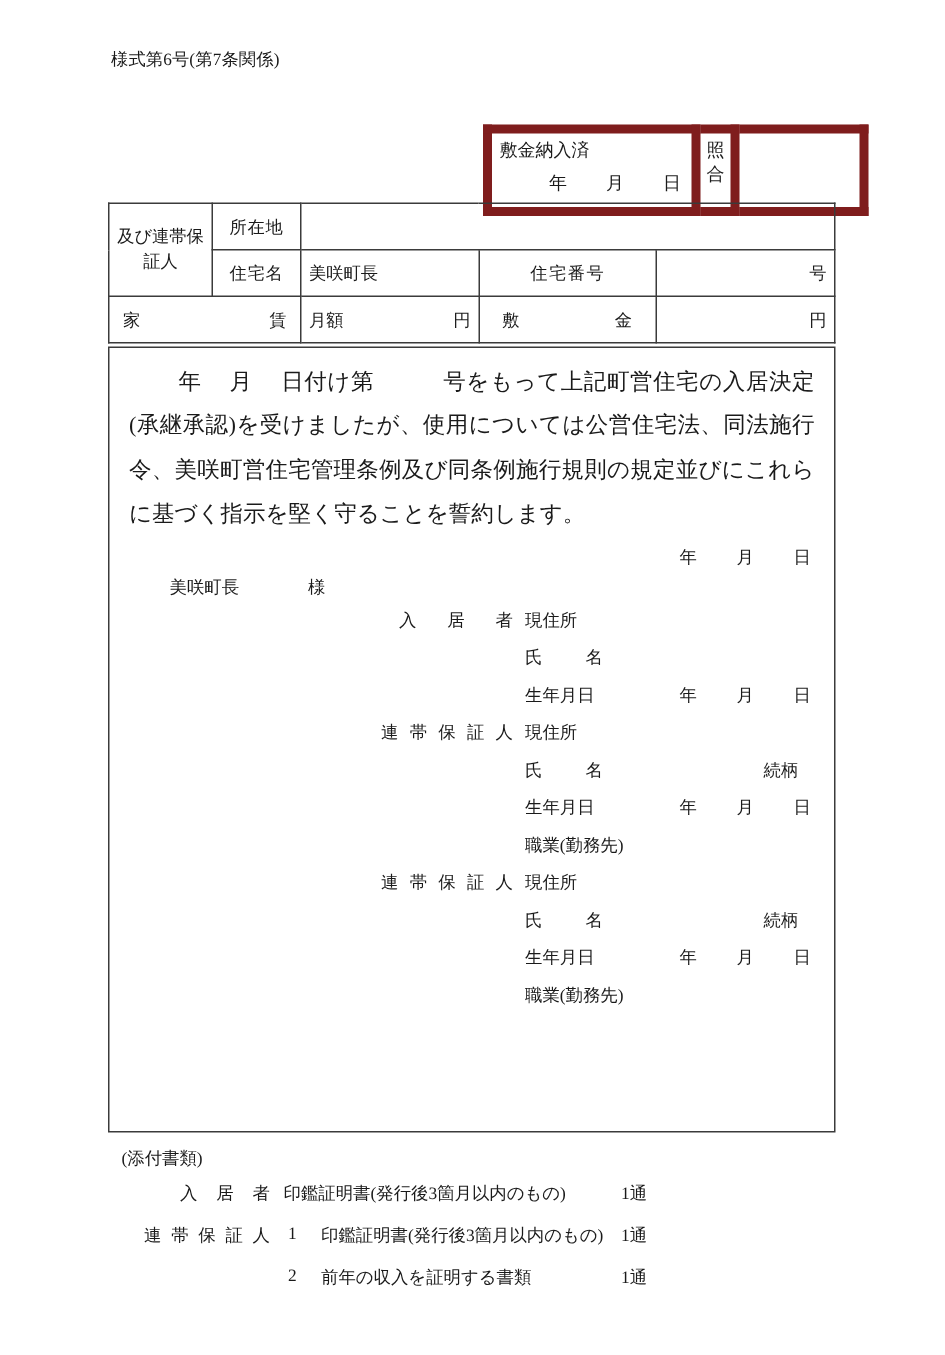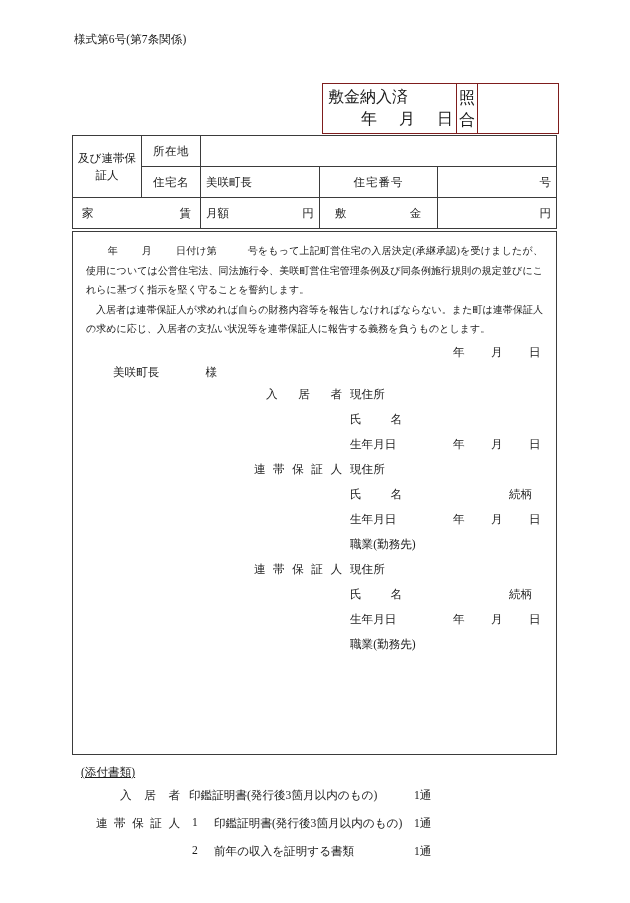--- a/index.html
+++ b/index.html
@@ -48,22 +48,22 @@
   
   .deposit-table {
     position: absolute;
     left: 322px;
     top: 83px;
     width: 235px;
     border-collapse: collapse;
     table-layout: fixed;
   }
   .deposit-table td {
-    border: 1px solid #7f1d1d;
-    font-size: 16px;
+    border: 6px solid #7f1d1d;
+    font-size: 12px;
     vertical-align: top;
     padding: 0;
     height: 46px;
   }
   .dep-main   { width: 133px; position: relative; }
   .dep-label  { width: 20px; text-align: center; line-height: 1.35; padding-top: 3px !important; }
   .dep-blank  { width: 80px; }
   .dep-title {
     position: absolute;
     left: 5px; top: 3px;
@@ -113,21 +113,21 @@
     width: 485px;
     height: 524px;
     border: 1px solid #3b3b3b;
     box-sizing: border-box;
   }
   .body-inner {
     padding: 9px 13px 0 13px;
   }
   p.para {
     margin: 0 0 0 0;
-    font-size: 10px;
+    font-size: 15px;
     line-height: 1.95;
     text-align: justify;
     text-justify: inter-ideograph;
   }
   p.para.first { text-indent: 0; }
   p.para.ind { text-indent: 1em; }
   .lead-date span.g { display: inline-block; width: 34px; }
   .blank-u {
     display: inline-block;
     width: 58px;
@@ -197,21 +197,21 @@
   }
 
   
   .attach {
     position: absolute;
     left: 72px;
     top: 765px;
     width: 500px;
     font-size: 11.6px;
   }
-  .attach-title { margin-left: 9px; text-decoration: underline; }
+  .attach-title { margin-left: 9px; }
   .att-row { position: relative; height: 28px; white-space: nowrap; }
   .att-who {
     position: absolute;
     width: 74px;
     text-align: justify;
     text-align-last: justify;
     display: inline-block;
   }
   .att-who.r1 { left: 48px; width: 60px; }
   .att-who.r2 { left: 24px; width: 84px; }
@@ -279,21 +279,20 @@
 
   <div class="body-box">
     <div class="body-inner">
 
       <p class="para first">
         <span class="lead-date">
           &nbsp;&nbsp;&nbsp;&nbsp;&nbsp;&nbsp;&nbsp;&nbsp;<span class="g">年</span><span class="g">月</span></span><span>日付け第　　　号をもって上記町営住宅の入居決定(承継承認)を受けましたが、使用については公営住宅法、同法施行令、美咲町営住宅管理条例及び同条例施行規則の規定並びにこれらに基づく指示を堅く守ることを誓約します。</span>
       </p>
 
 
-      <p class="para ind">入居者は連帯保証人が求めれば自らの財務内容等を報告しなければならない。また町は連帯保証人の求めに応じ、入居者の支払い状況等を連帯保証人に報告する義務を負うものとします。</p>
 
       <div class="sig-wrap" style="height:250px;">
 
         <div class="sig-date">
           <span>年</span><span>月</span><span>日</span>
         </div>
 
         <div class="addressee">
           <span>美咲町長</span><span class="sama">様</span>
         </div>

